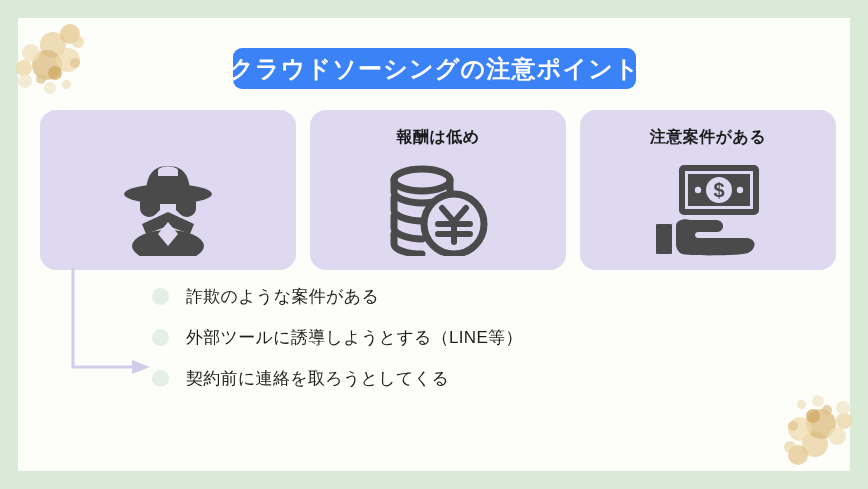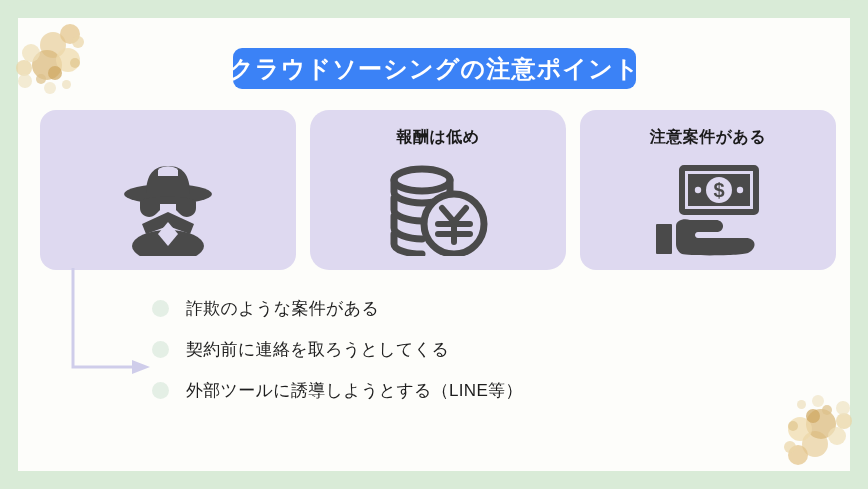--- a/index.html
+++ b/index.html
@@ -69,21 +69,21 @@
   
   .card {
     position: absolute;
     top: 110px;
     width: 256px;
     height: 160px;
     background: #ded9f0;
     border-radius: 16px;
   }
   #card-0 { left: 40px; }
-  #card-1 { left: 310px; border-radius: 19px; }
+  #card-1 { left: 310px; }
   #card-2 { left: 580px; }
 
   .card-title {
     position: absolute;
     left: 0; right: 0; top: 19px;
     text-align: center;
     font-size: 16px;
     font-weight: 700;
     color: #1b1b1b;
     letter-spacing: .5px;
@@ -107,21 +107,21 @@
   }
 
   
   .bullet-list {
     position: absolute;
     left: 152px; top: 288px;
     width: 560px;
   }
   .bullet-row {
     display: flex;
-    align-items: center;
+    align-items: flex-start;
     height: 41px;
   }
   .bullet-dot {
     width: 17px; height: 17px;
     border-radius: 50%;
     background: #e4efe5;
     flex: 0 0 auto;
   }
   .bullet-text {
     margin-left: 17px;
@@ -229,20 +229,20 @@
     </svg>
   </div>
 
   <div class="bullet-list">
     <div class="bullet-row">
       <span class="bullet-dot"></span>
       <span class="bullet-text">詐欺のような案件がある</span>
     </div>
     <div class="bullet-row">
       <span class="bullet-dot"></span>
-      <span class="bullet-text">契約前に連絡を取ろうとしてくる</span>
+      <span class="bullet-text">外部ツールに誘導しようとする（LINE等）</span>
     </div>
     <div class="bullet-row">
       <span class="bullet-dot"></span>
-      <span class="bullet-text">外部ツールに誘導しようとする（LINE等）</span>
+      <span class="bullet-text">契約前に連絡を取ろうとしてくる</span>
     </div>
   </div>
 </div>
 
 </body></html>

